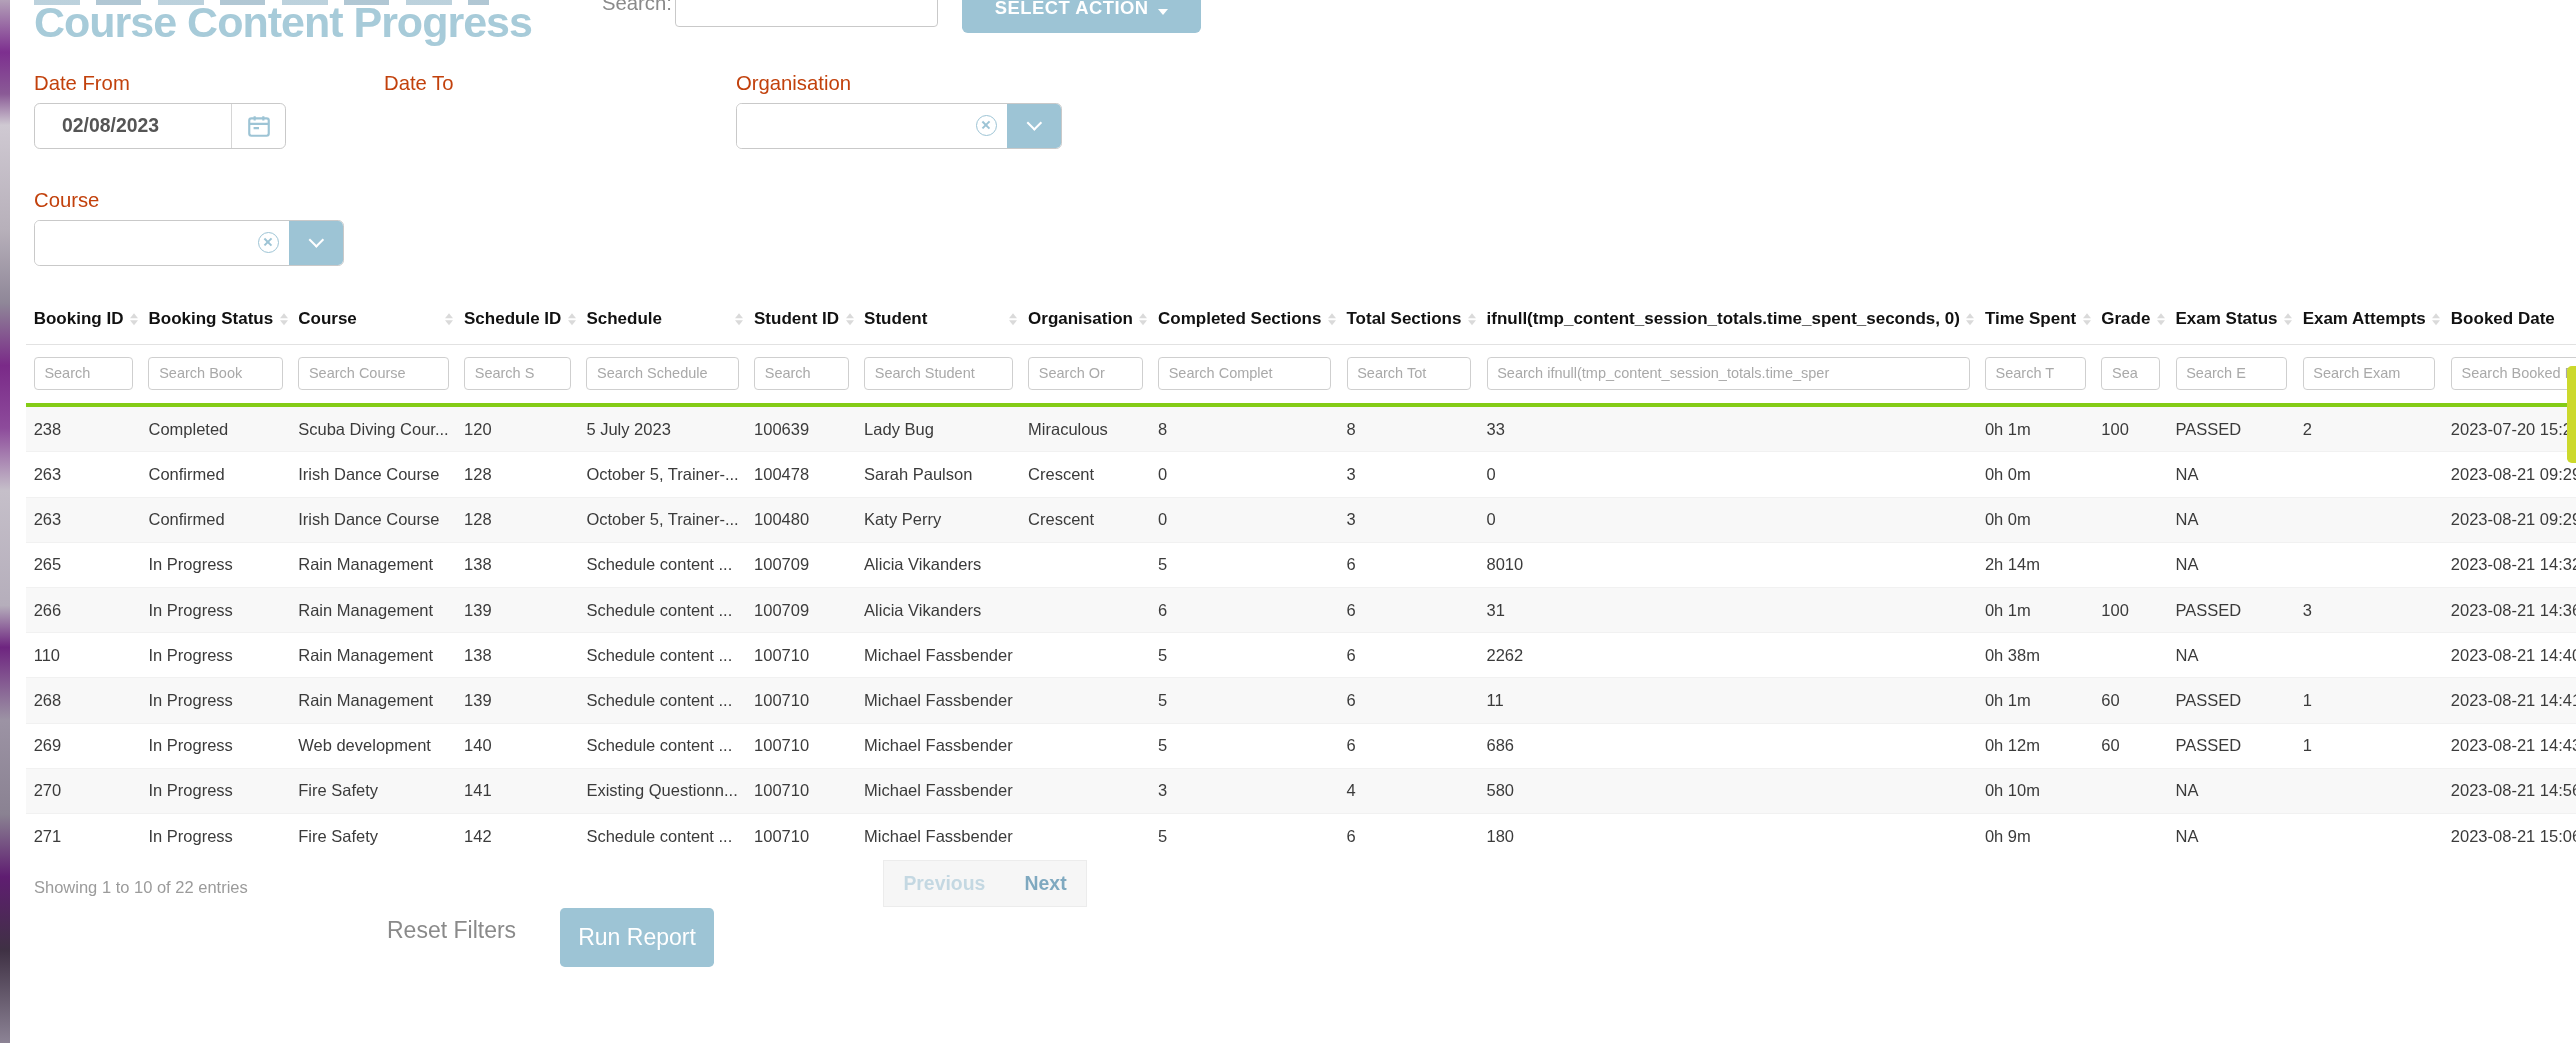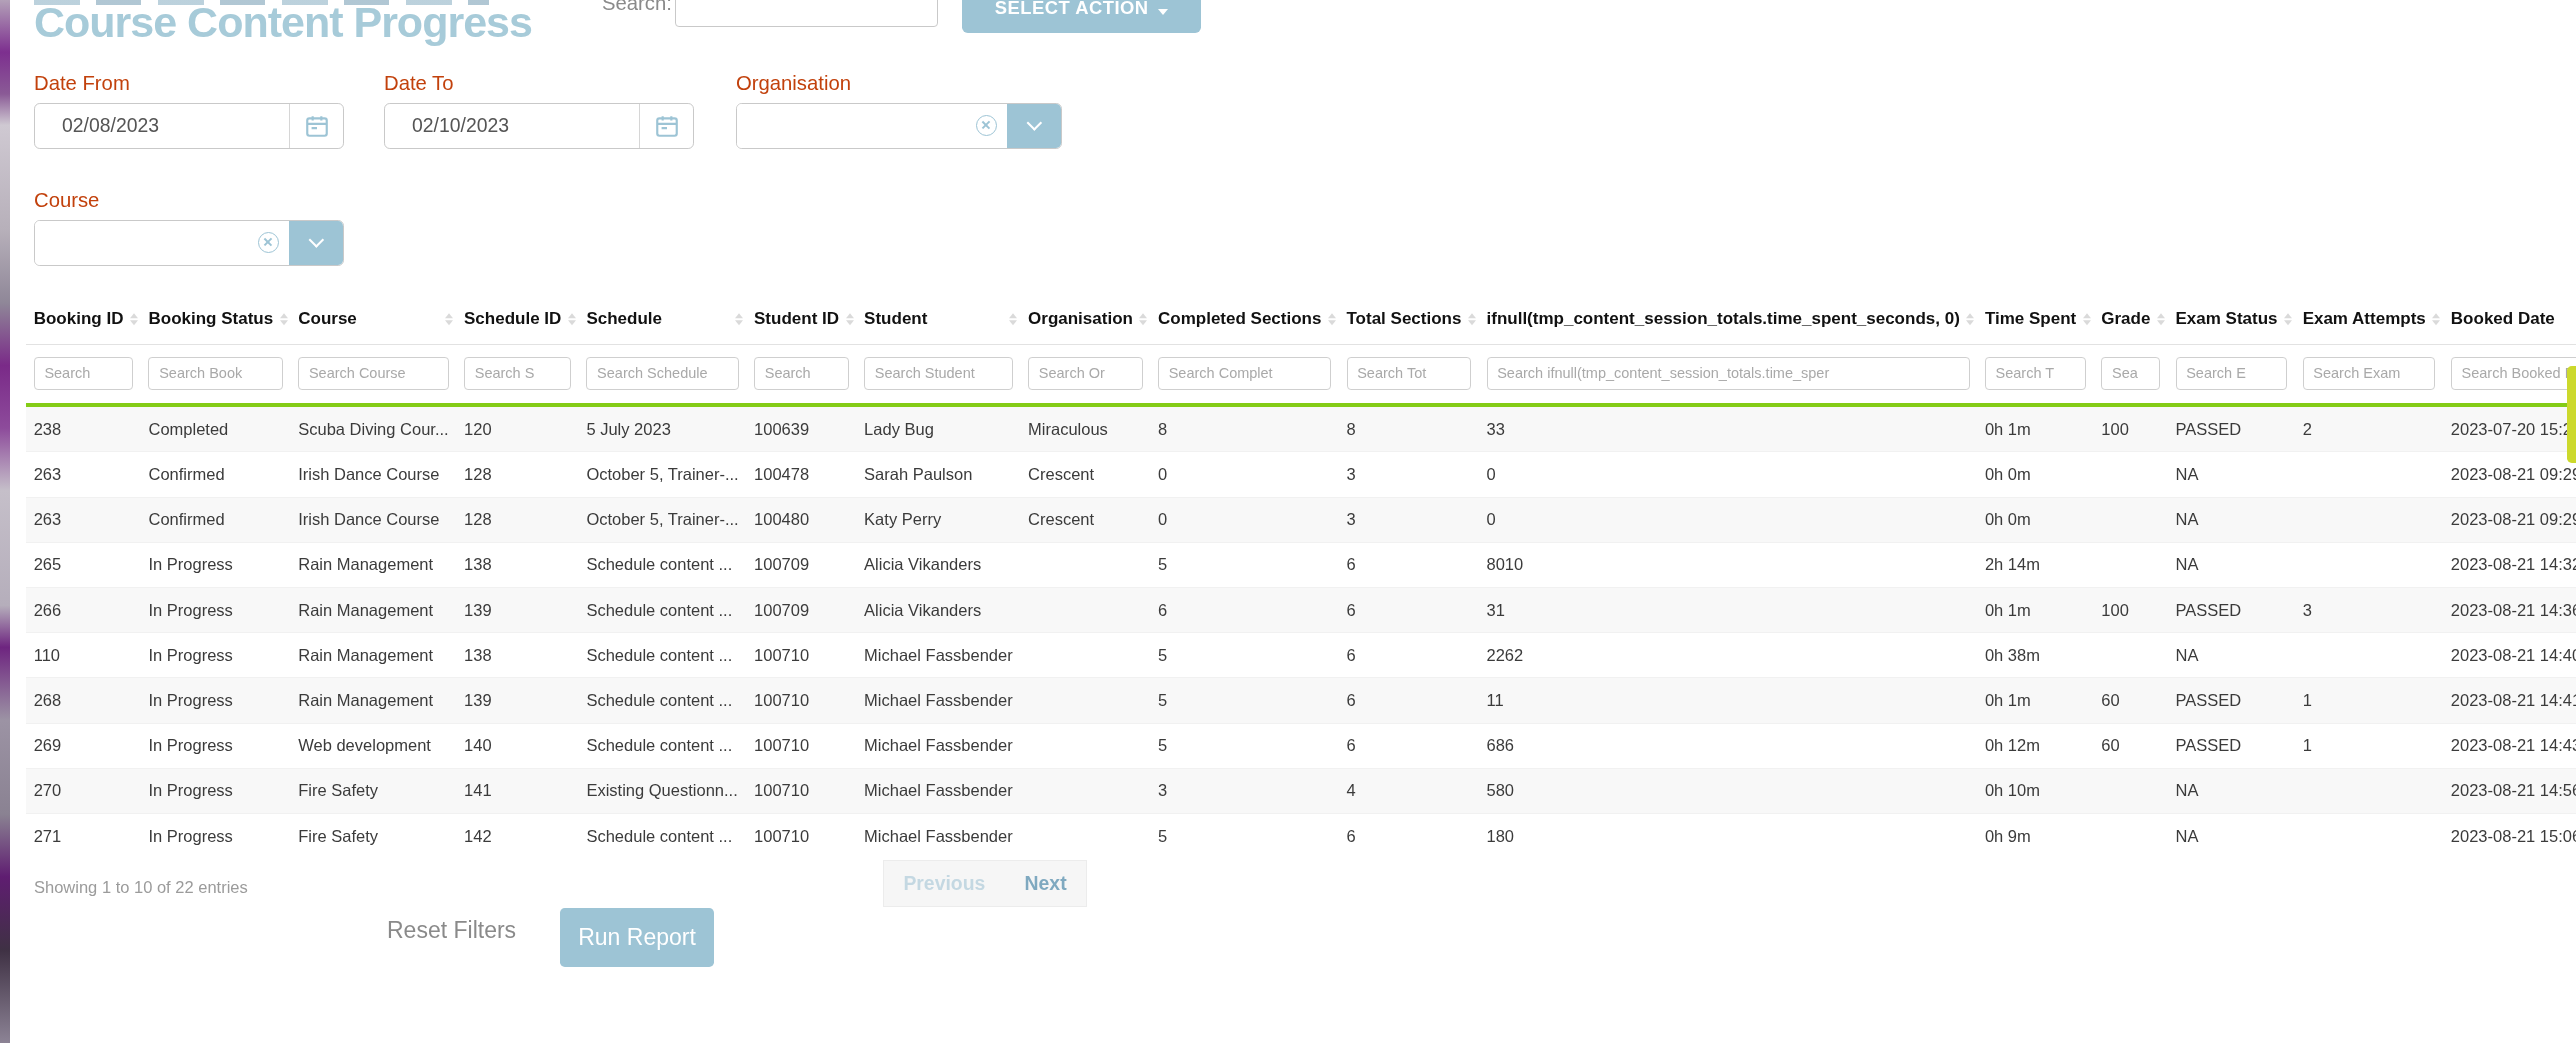--- a/index.html
+++ b/index.html
@@ -94,48 +94,36 @@
 
   <span class="top-search-label">Search:</span>
   <input class="top-search-input" type="text" value="" style="">
   <button class="select-action">
     <span>SELECT ACTION</span>
     <span class="caret-down"></span>
   </button>
 
   <div class="filter-group" style="left:34px; top:72px;">
     <div class="filter-label">Date From</div>
-    <div class="filter-control" style="width:310px;">
+    <div class="filter-control" style="width:252px;font-weight:bold;">
       <span class="date-value">02/08/2023</span>
       <span class="cal-zone">
         <svg width="26" height="26" viewBox="0 0 24 24" fill="none" stroke="#9dc4d5" stroke-width="2">
           <rect x="3" y="5" width="18" height="16" rx="2"></rect>
             <line x1="3" y1="10" x2="21" y2="10"></line>
           <line x1="8" y1="3" x2="8" y2="7"></line>
             <line x1="16" y1="3" x2="16" y2="7"></line>
             <line x1="7" y1="14" x2="12" y2="14"></line>
         </svg>
       </span>
     </div>
   </div>
 
   <div class="filter-group" style="left:384px; top:72px;">
     <div class="filter-label">Date To</div>
-    <div class="filter-control" style="width:310px;">
-      <span class="date-value">02/10/2023</span>
-      <span class="cal-zone">
-        <svg width="26" height="26" viewBox="0 0 24 24" fill="none" stroke="#9dc4d5" stroke-width="2">
-          <rect x="3" y="5" width="18" height="16" rx="2"></rect>
-            <line x1="3" y1="10" x2="21" y2="10"></line>
-          <line x1="8" y1="3" x2="8" y2="7"></line>
-            <line x1="16" y1="3" x2="16" y2="7"></line>
-            <line x1="7" y1="14" x2="12" y2="14"></line>
-        </svg>
-      </span>
-    </div>
   </div>
 
   <div class="filter-group" style="left:736px; top:72px;">
     <div class="filter-label">Organisation</div>
     <div class="filter-control" style="width:326px;">
       <input class="combo-input" type="text" value="" style="">
       <span class="clear-icon"></span>
       <span class="combo-btn">
         <span class="chev"></span>
       </span>

